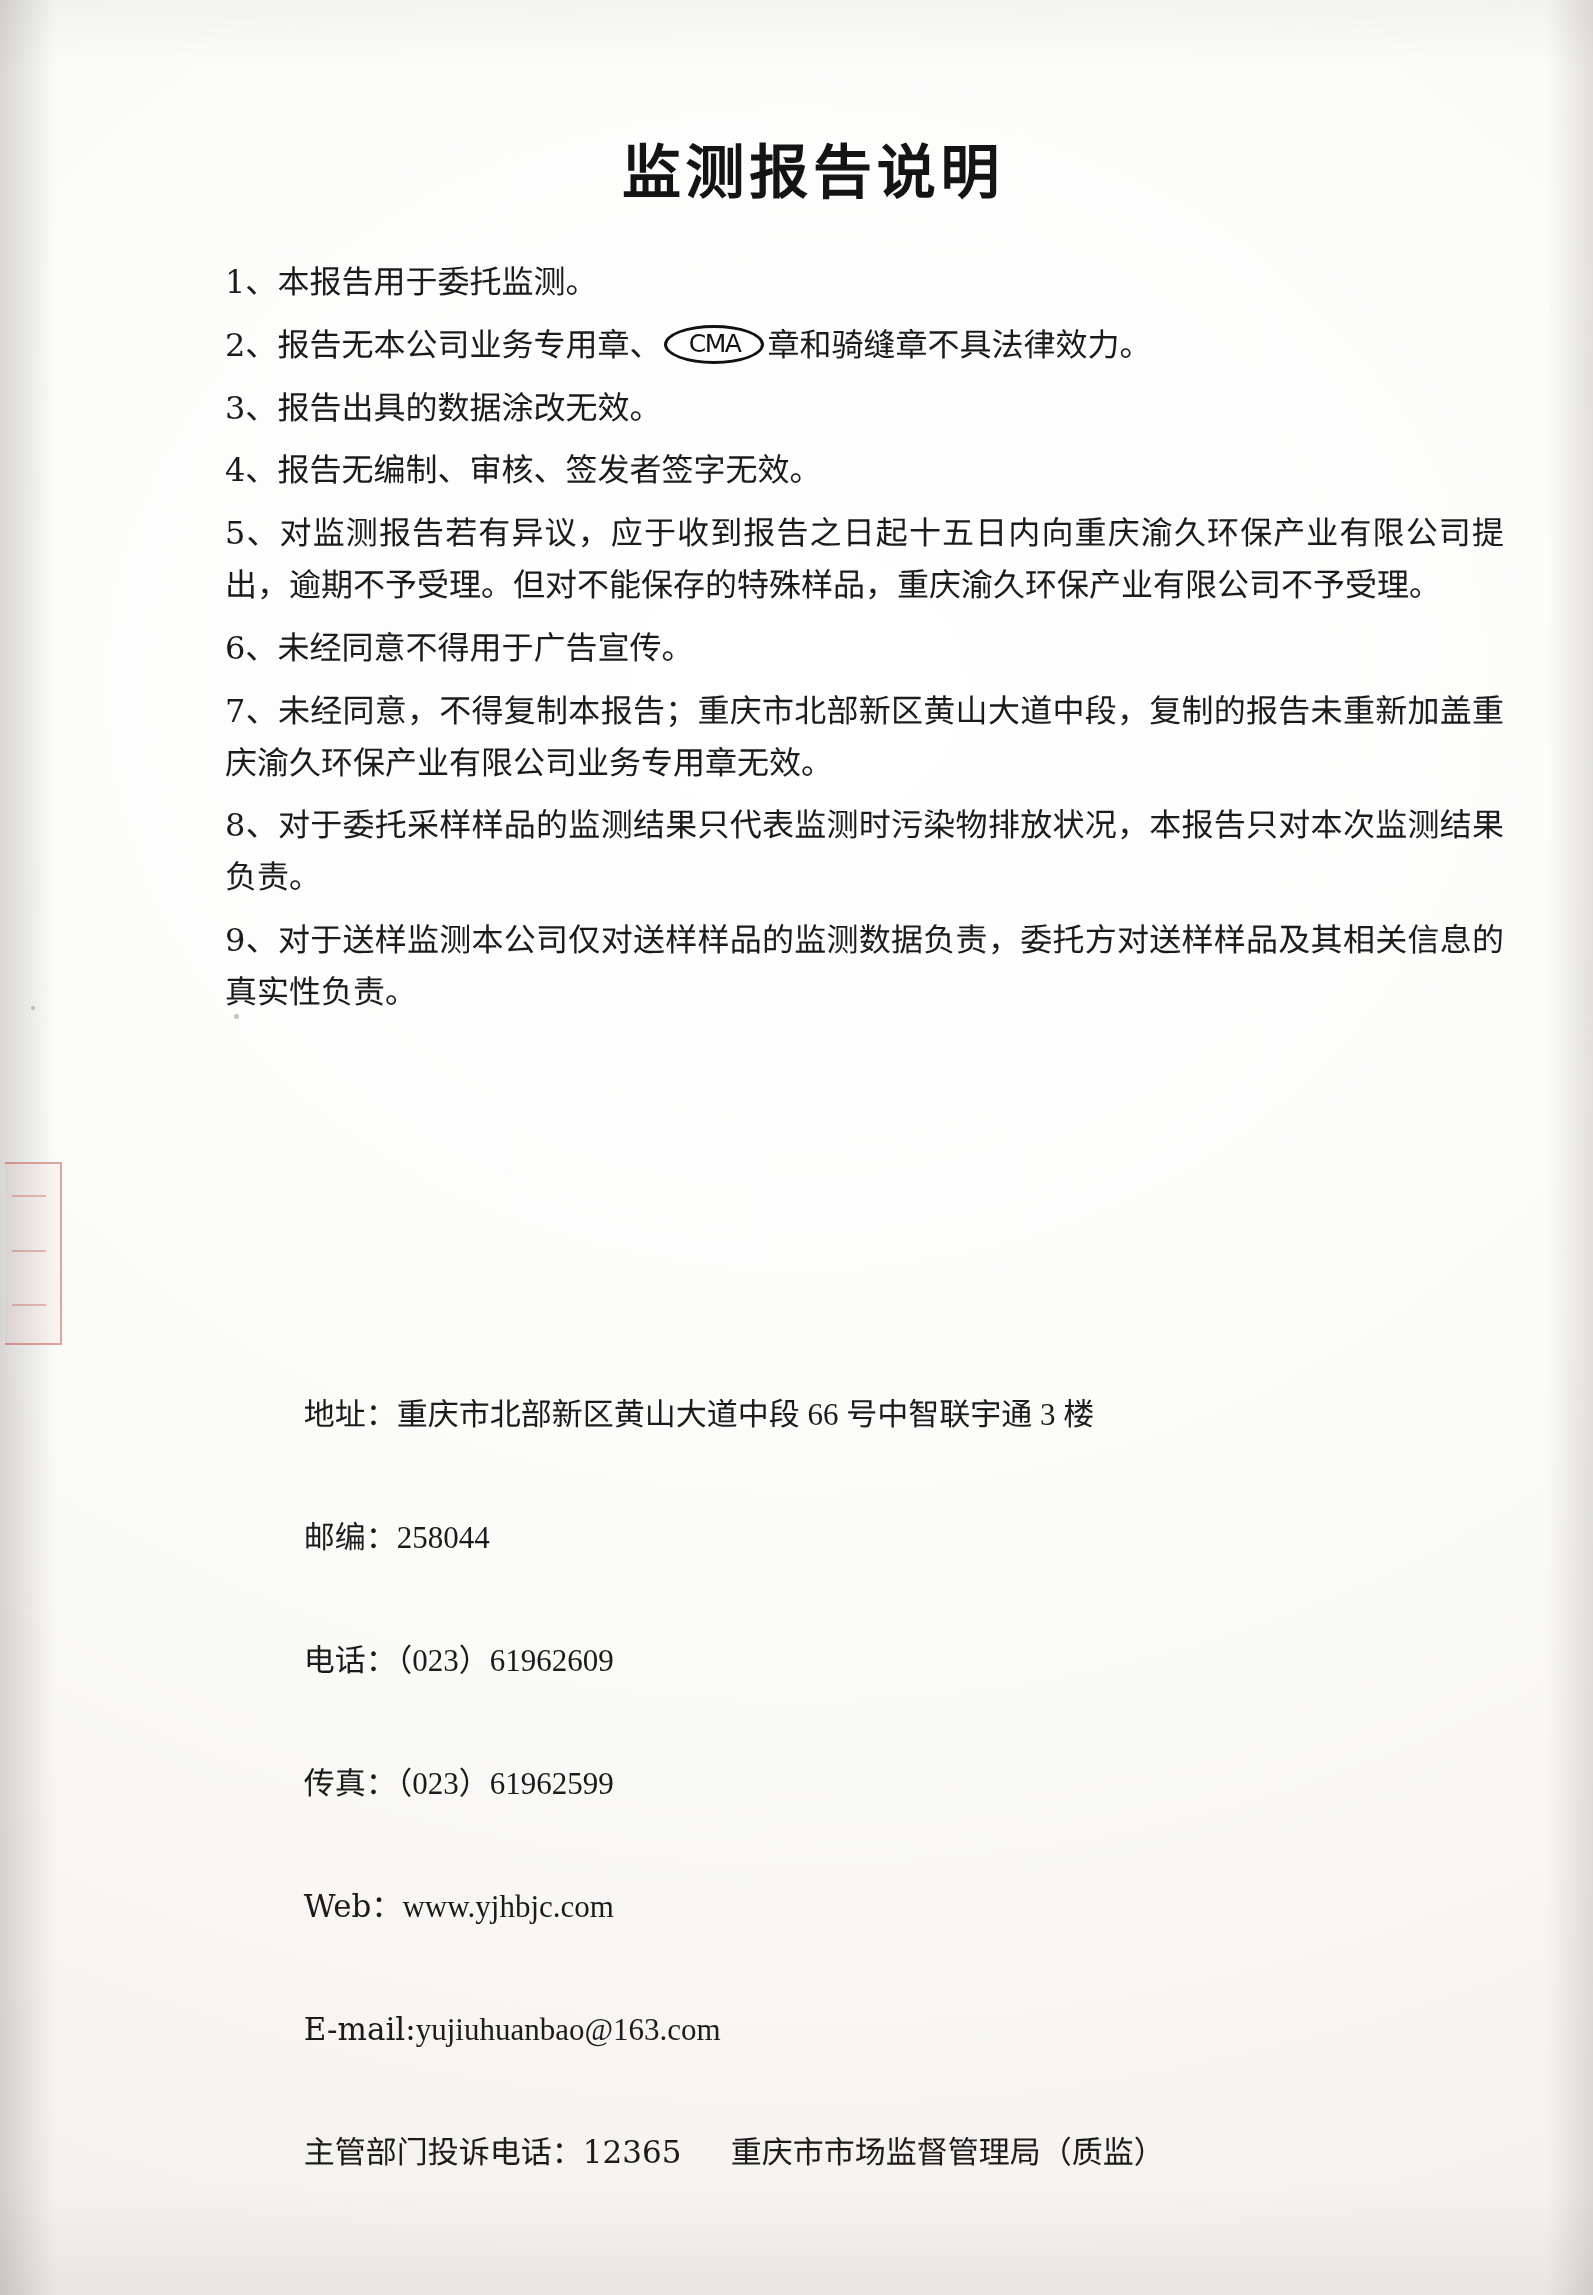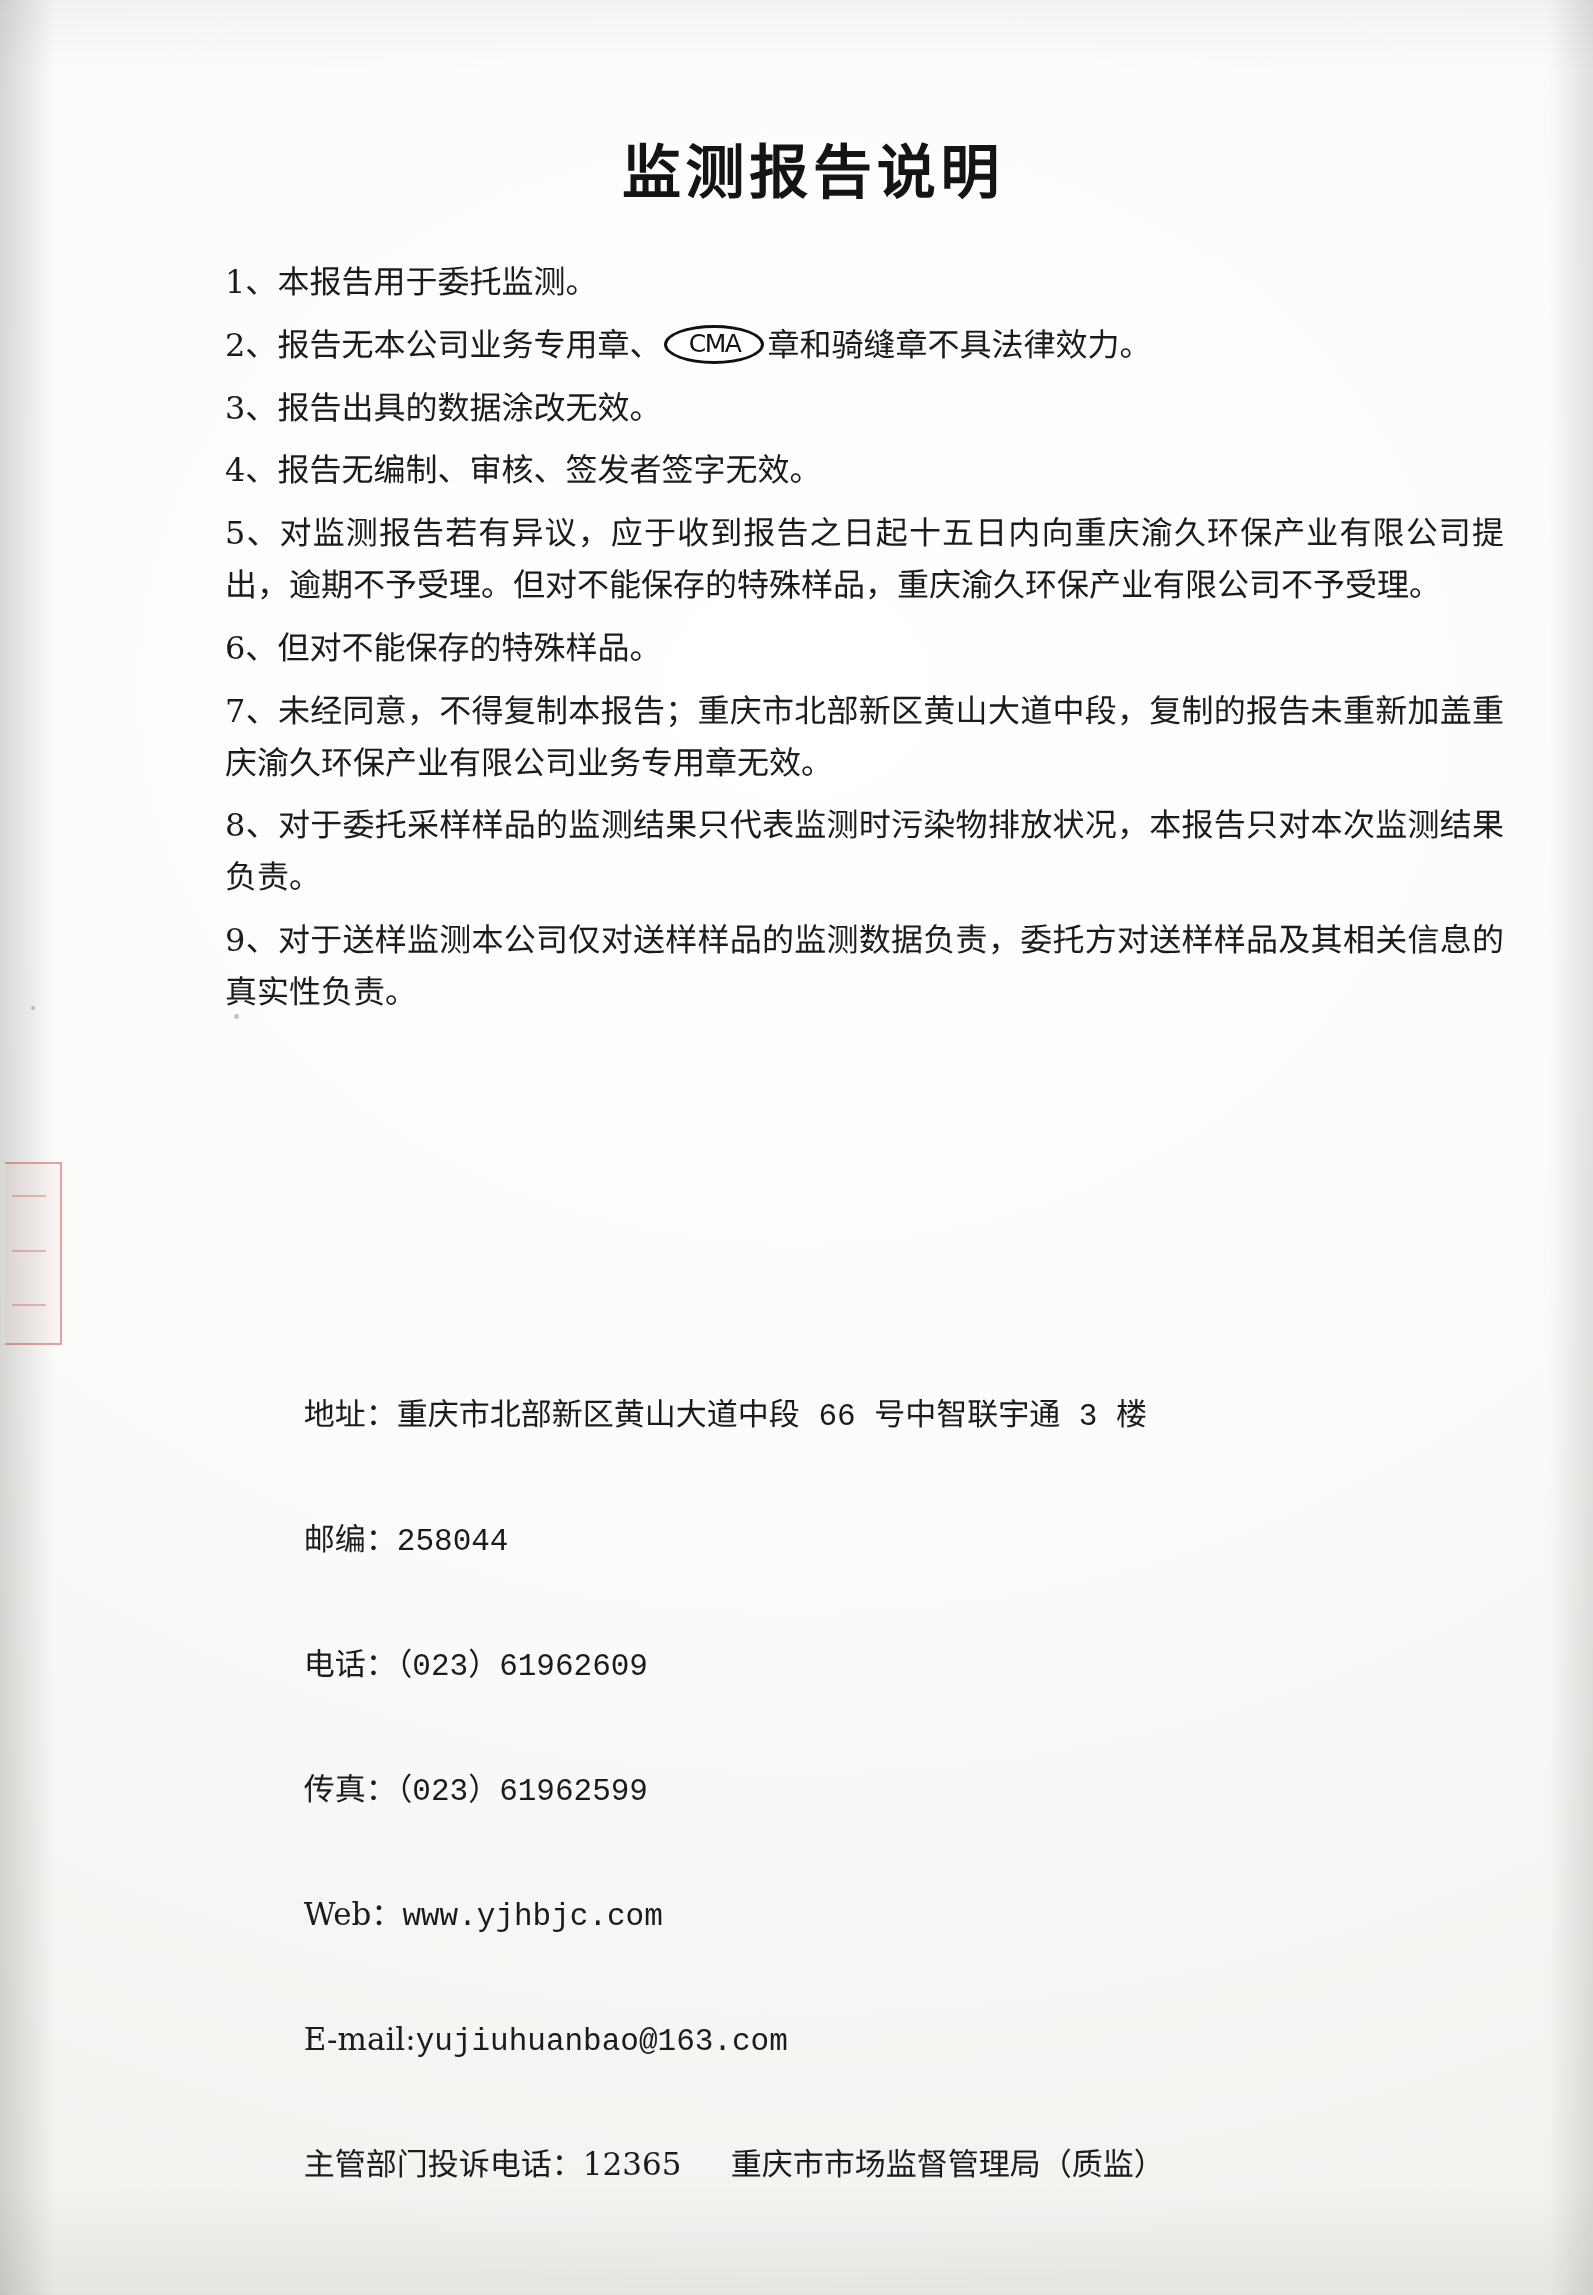--- a/index.html
+++ b/index.html
@@ -122,21 +122,21 @@
   }
   .contact-line {
     font-size: 31px;
     line-height: 1.0;
     margin-bottom: 30px;
     color: #1b1b1b;
     white-space: pre;
   }
   .contact-line .lbl { letter-spacing: 0px; }
   .contact-line .val {
-    font-family: Liberation Mono, monospace;
+    font-family: Liberation Serif, serif;
   }
   .supervise-row {
     font-size: 31px;
     line-height: 1.0;
     margin-bottom: 28px;
     color: #1b1b1b;
     white-space: pre;
   }
 
   
@@ -201,21 +201,21 @@
 
       <div class="clause">
         <span class="num">4、</span><span>报告无编制、审核、签发者签字无效。</span>
       </div>
 
       <div class="clause">
         <span class="num">5、</span><span>对监测报告若有异议，应于收到报告之日起十五日内向重庆渝久环保产业有限公司提出，逾期不予受理。但对不能保存的特殊样品，重庆渝久环保产业有限公司不予受理。</span>
       </div>
 
       <div class="clause">
-        <span class="num">6、</span><span>但对不能保存的特殊样品。</span>
+        <span class="num">6、</span><span>未经同意不得用于广告宣传。</span>
       </div>
 
       <div class="clause">
         <span class="num">7、</span><span>未经同意，不得复制本报告；重庆市北部新区黄山大道中段，复制的报告未重新加盖重庆渝久环保产业有限公司业务专用章无效。</span>
       </div>
 
       <div class="clause">
         <span class="num">8、</span><span>对于委托采样样品的监测结果只代表监测时污染物排放状况，本报告只对本次监测结果负责。</span>
       </div>
 

